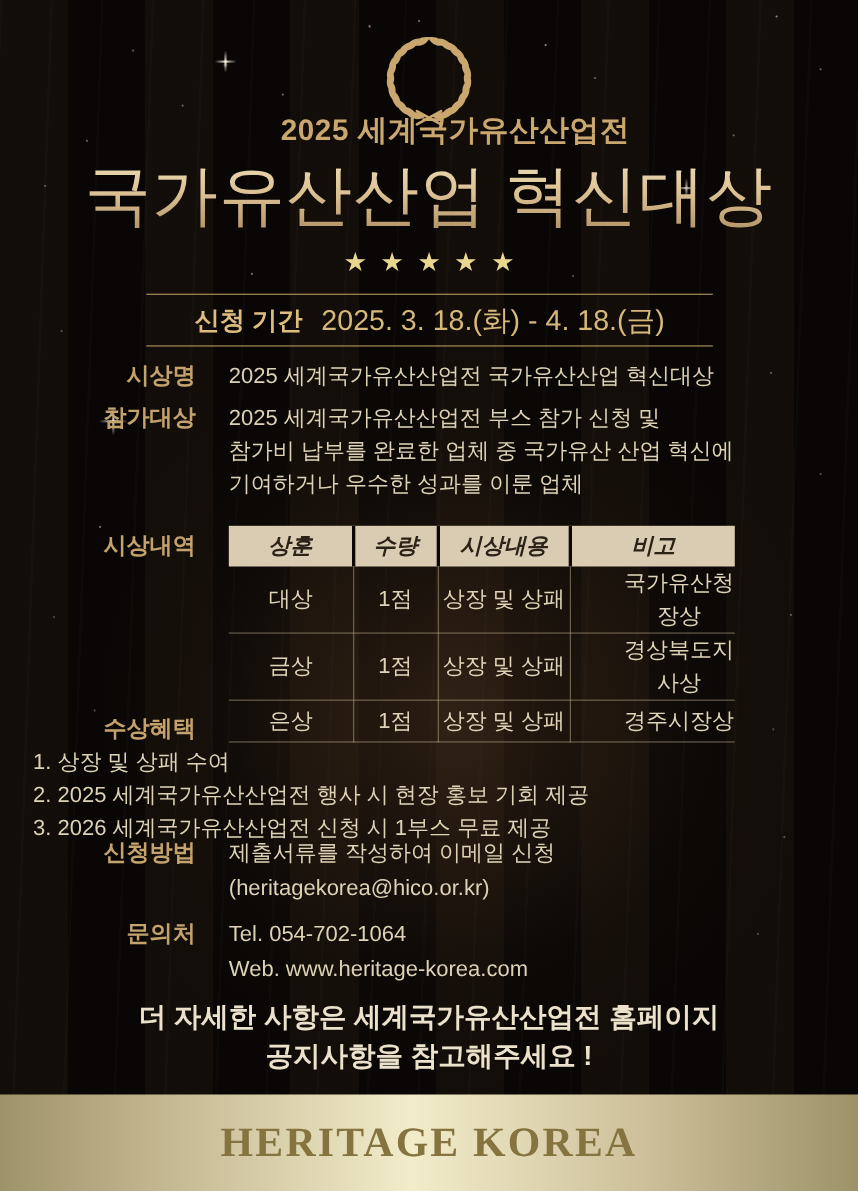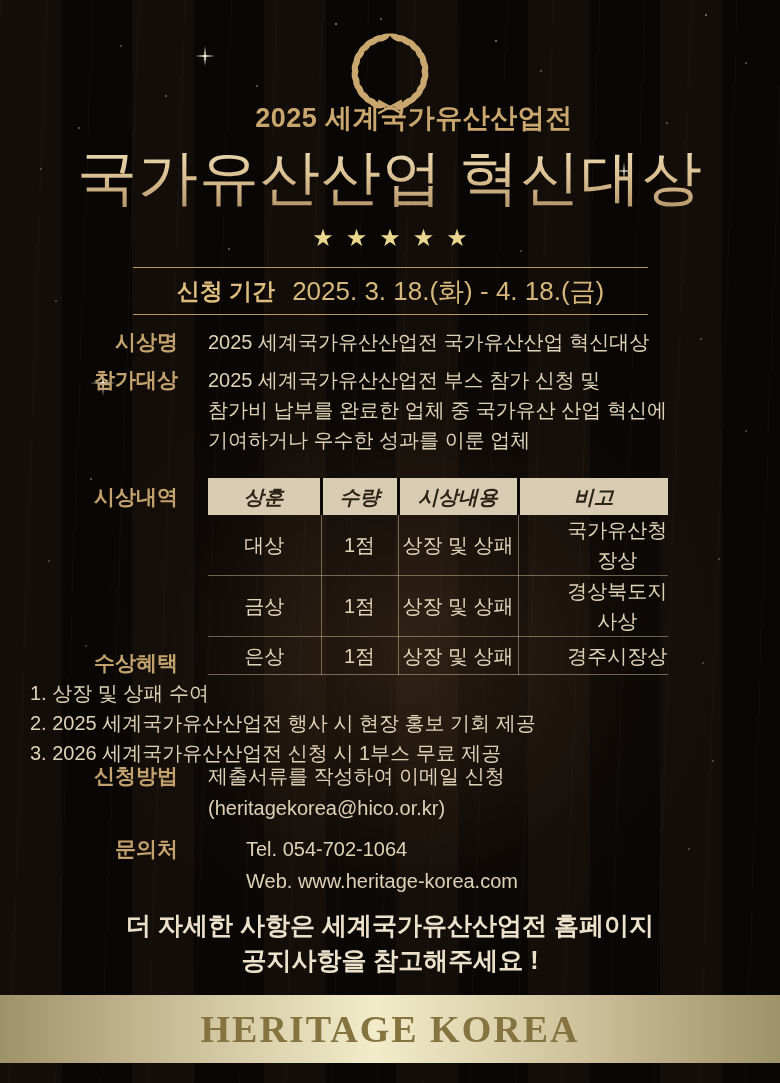--- a/index.html
+++ b/index.html
@@ -77,42 +77,42 @@
   .row{position:absolute;left:0;width:100%;display:flex;align-items:flex-start;}
   .row-label{flex:none;width:178px;text-align:right;font-size:21px;font-weight:bold;color:#c3a26d;line-height:30px;}
   .row-content{margin-left:30px;font-size:20px;color:#ded2b6;line-height:30px;}
   .r-award-name{top:327px;}
   .r-eligibility{top:365px;}
   .r-awards{top:478px;}
   .r-awards .row-label{line-height:37px;}
   .r-benefits{top:648px;flex-direction:column;}
   .r-apply{top:760px;}
   .r-apply .row-label,.r-apply .row-content{line-height:32px;}
-  .r-contact{top:833px;gap:38px;}
+  .r-contact{top:833px;}
   .r-contact .row-label,.r-contact .row-content{line-height:32px;}
 
   table.award-table{border-collapse:collapse;table-layout:fixed;width:460px;font-size:20px;}
   .award-table th{
     height:37px;background:#d9ccb2;color:#2b2218;font-weight:bold;
     text-align:center;padding:0;font-style:italic;
   }
   .award-table th:not(:last-child){border-right:3px solid #0d0906;}
   .award-table td{
     height:37px;color:#e0d4b8;text-align:center;padding:0;
     border-bottom:1px solid rgba(205,188,152,.5);
     border-right:1px solid rgba(205,188,152,.5);
   }
   .award-table td:last-child{border-right:none;padding-left:48px;}
 
   .footer-note{
     position:absolute;left:0;top:908px;width:100%;text-align:center;
     font-size:25px;font-weight:bold;color:#ece1cb;line-height:35px;
   }
   .band{
-    position:absolute;left:0;top:995px;width:100%;height:68px;
+    position:absolute;left:0;top:995px;width:100%;height:88px;
     background:linear-gradient(90deg,#9e9268 0%,#bfb28b 16%,#f2ecca 48%,#cdc09a 75%,#9e9268 100%);
     display:flex;align-items:center;justify-content:center;
   }
   .brand{
     font-family:"Liberation Serif",serif;font-size:38px;font-weight:600;
     color:#867440;letter-spacing:2px;
   }
 </style>
 </head>
 <body>

